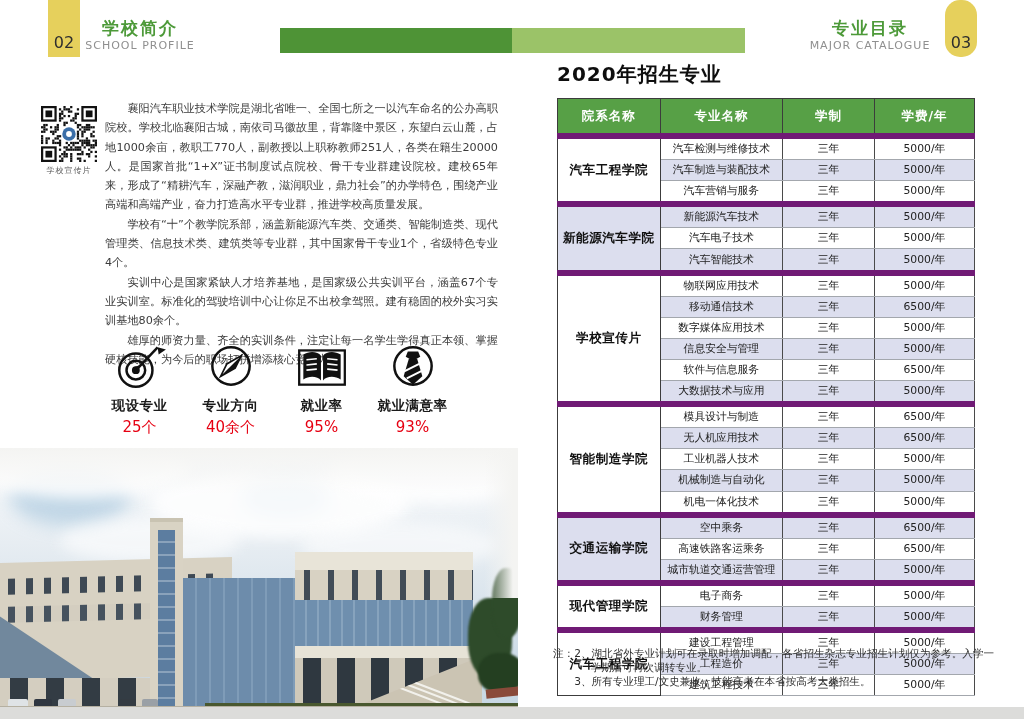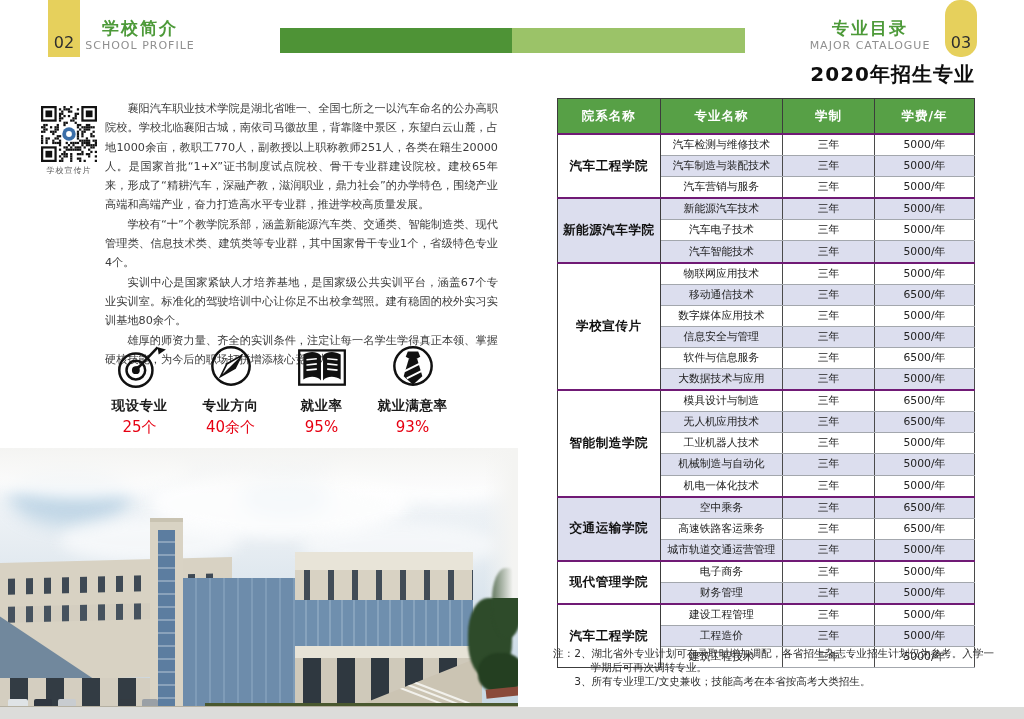--- a/index.html
+++ b/index.html
@@ -61,33 +61,33 @@
           clip-path:polygon(0 100%,100% 0,100% 100%);}
   .rail{height:2px;background:#f2f1ec;transform:rotate(21deg);}
   .tree{background:#2e4b2a;border-radius:45%;filter:blur(1px);}
   .roof{background:#8a4a3a;}
   .ground{left:0;bottom:0;width:100%;height:13px;background:#b5b0a2;}
   .hedge{left:205px;bottom:10px;width:313px;height:6px;background:#49582f;}
   .car{bottom:13px;height:7px;border-radius:2px 2px 0 0;}
   .fade-top{left:0;top:0;width:100%;height:46px;background:linear-gradient(#f4f4f2,rgba(244,244,242,0));}
   .fade-right{right:0;top:0;width:34px;height:150px;background:linear-gradient(90deg,rgba(244,244,242,0),#f4f4f2 85%);}
   
-  .table-title{position:absolute;left:557px;top:61px;width:418px;text-align:right;
+  .table-title{position:absolute;left:557px;top:61px;width:418px;text-align:left;
                font-size:20px;font-weight:bold;color:#0e0e0e;letter-spacing:1px;}
   table.majors{position:absolute;left:557px;top:98px;width:418px;border-collapse:collapse;
                border:1.5px solid #3c3c3c;table-layout:fixed;}
   table.majors th{background:#57a046;color:#fff;font-size:12.5px;font-weight:bold;height:32px;
                   border:1px solid #3c3c3c;letter-spacing:1px;}
   table.majors td{height:20.1px;text-align:center;font-size:10.8px;color:#222;padding:0 2px;
                   border-left:1px solid #4a4a4a;border-right:1px solid #4a4a4a;
                   border-top:1px solid #a3a7ad;border-bottom:1px solid #a3a7ad;}
   table.majors tr.alt td{background:#dcdeee;}
   table.majors td.college{background:#fff;font-size:12.6px;font-weight:bold;color:#111;
                           border:1px solid #3c3c3c;letter-spacing:.5px;}
-  table.majors tr.group-start td{border-top:2px solid #701a75;margin-left:19px;}
+  table.majors tr.group-start td{border-top:6px solid #701a75;margin-left:19px;}
   .notes{position:absolute;left:553px;top:647px;width:442px;display:flex;
          font-size:10.6px;line-height:13.8px;color:#2d2d2d;}
   .notes .nlabel{flex:none;}
   .notes .nitems{flex:1;}
   .note-item{padding-left:1.55em;text-indent:-1.55em;}
 </style>
 </head>
 <body>
 
 <div class="canvas">

